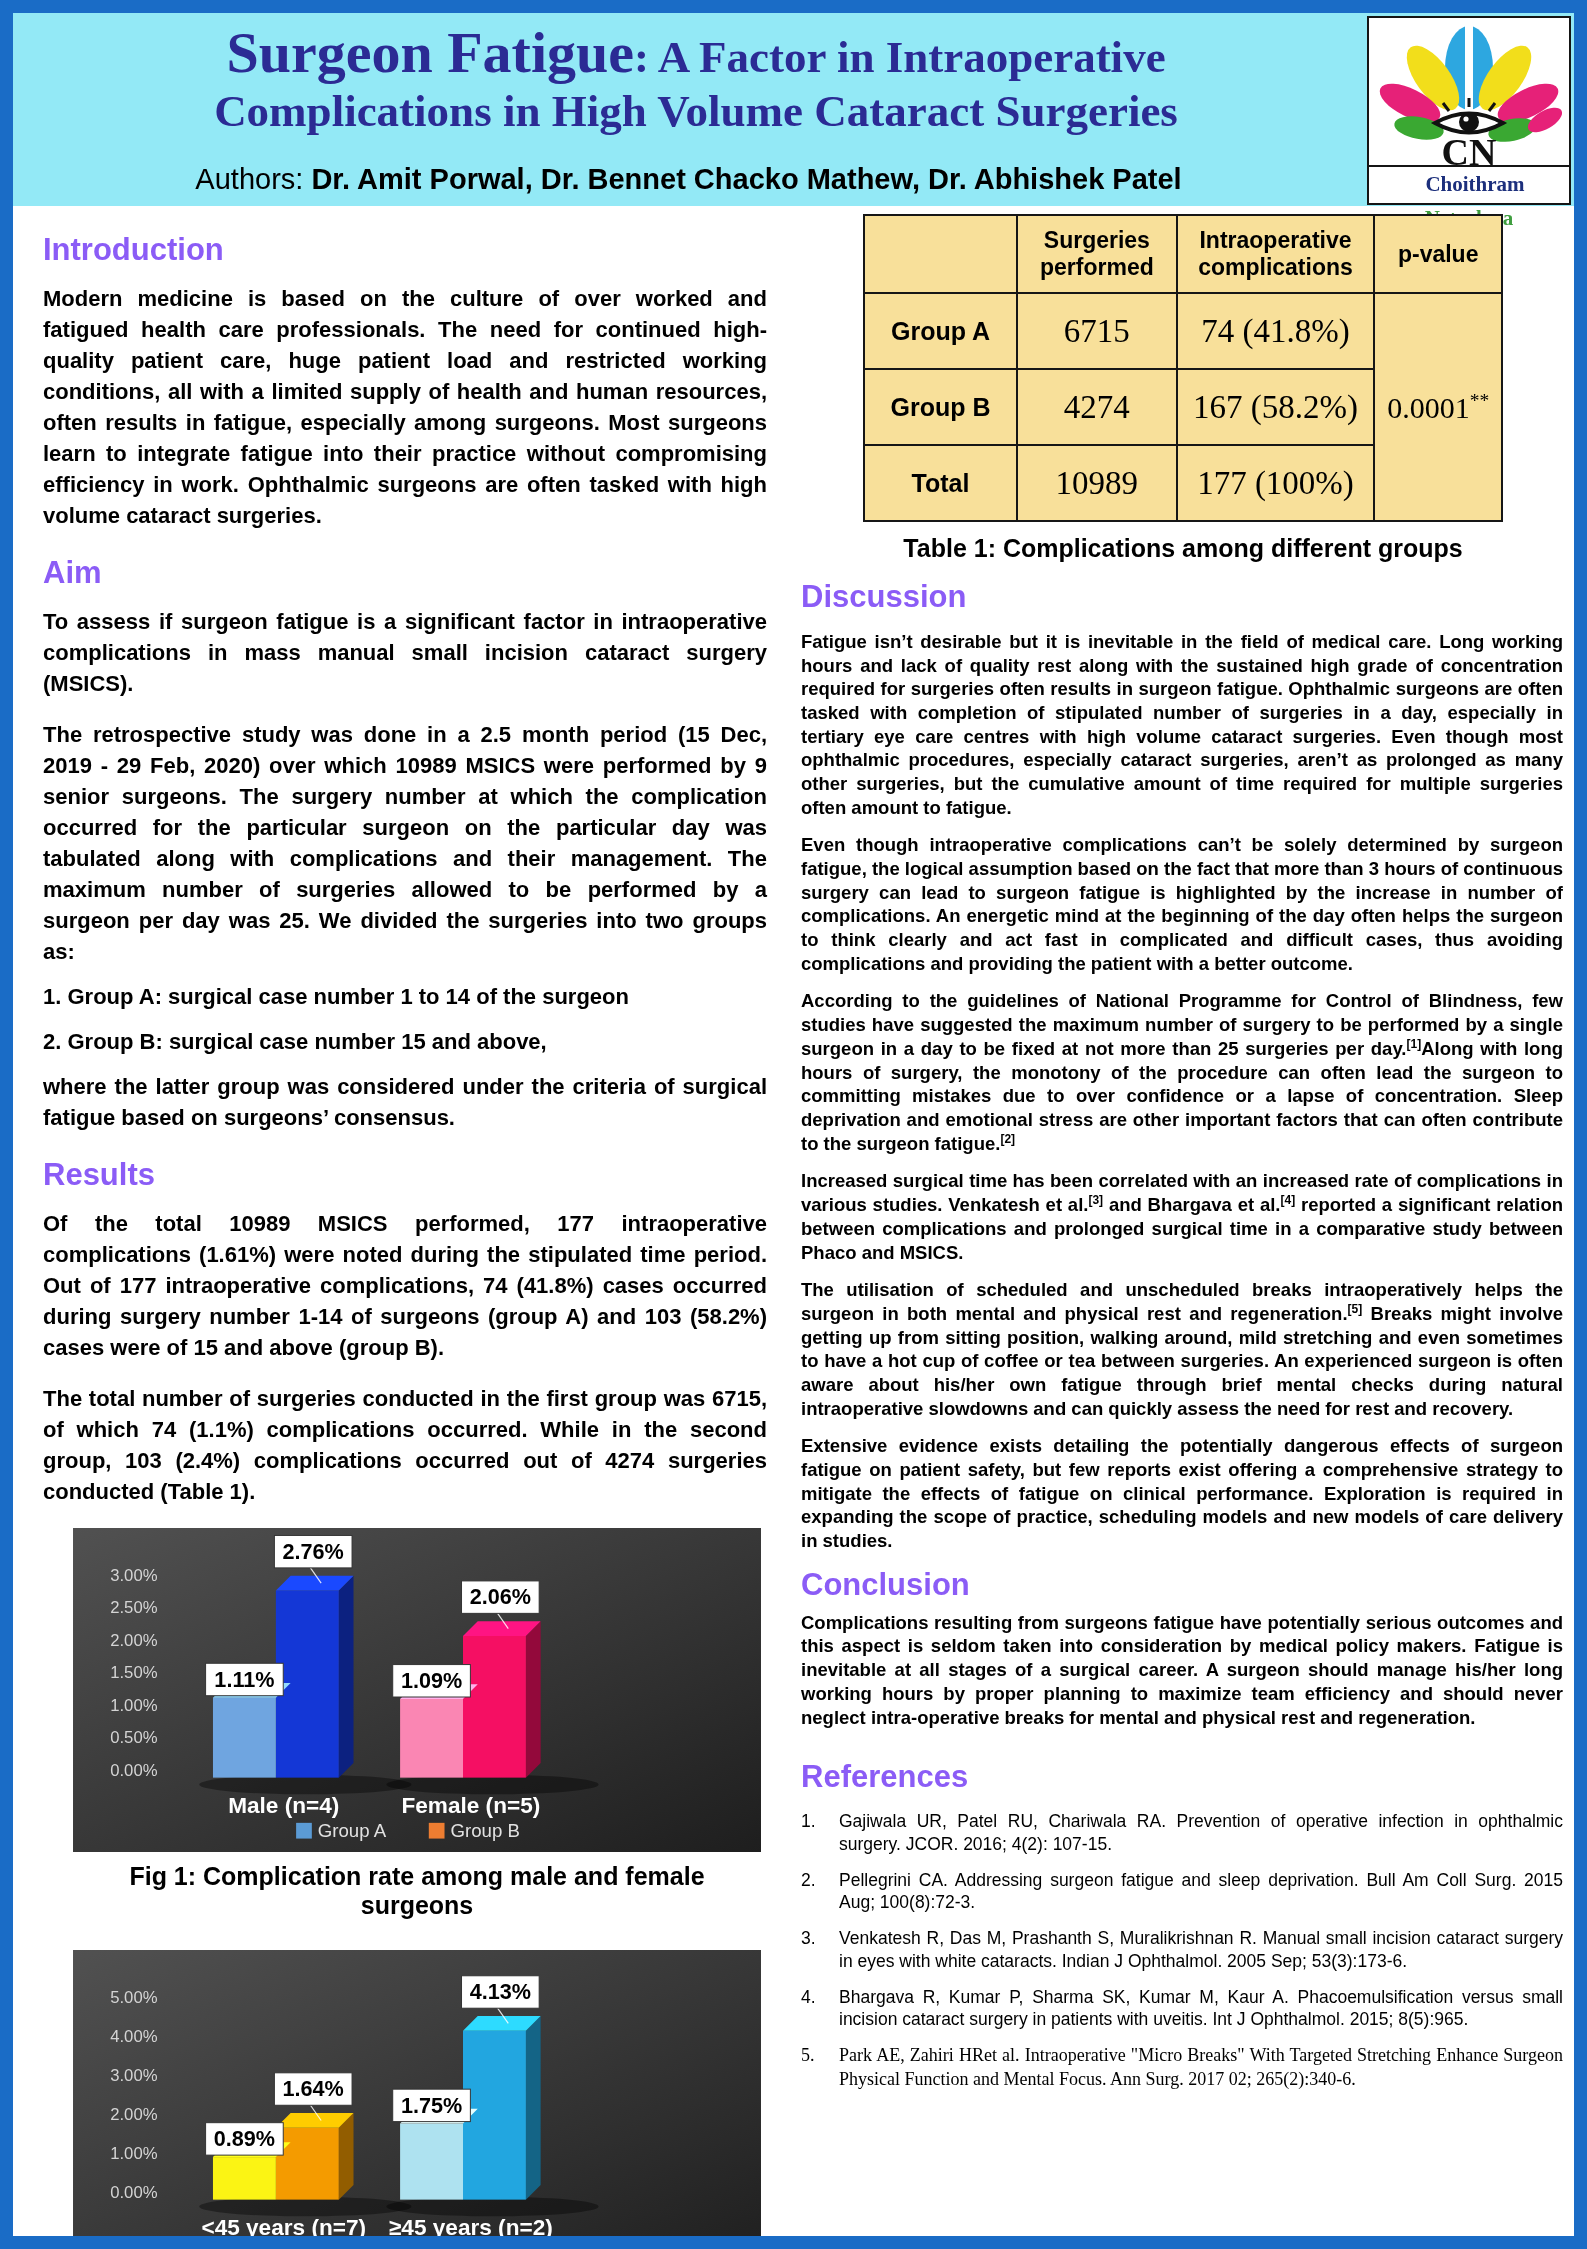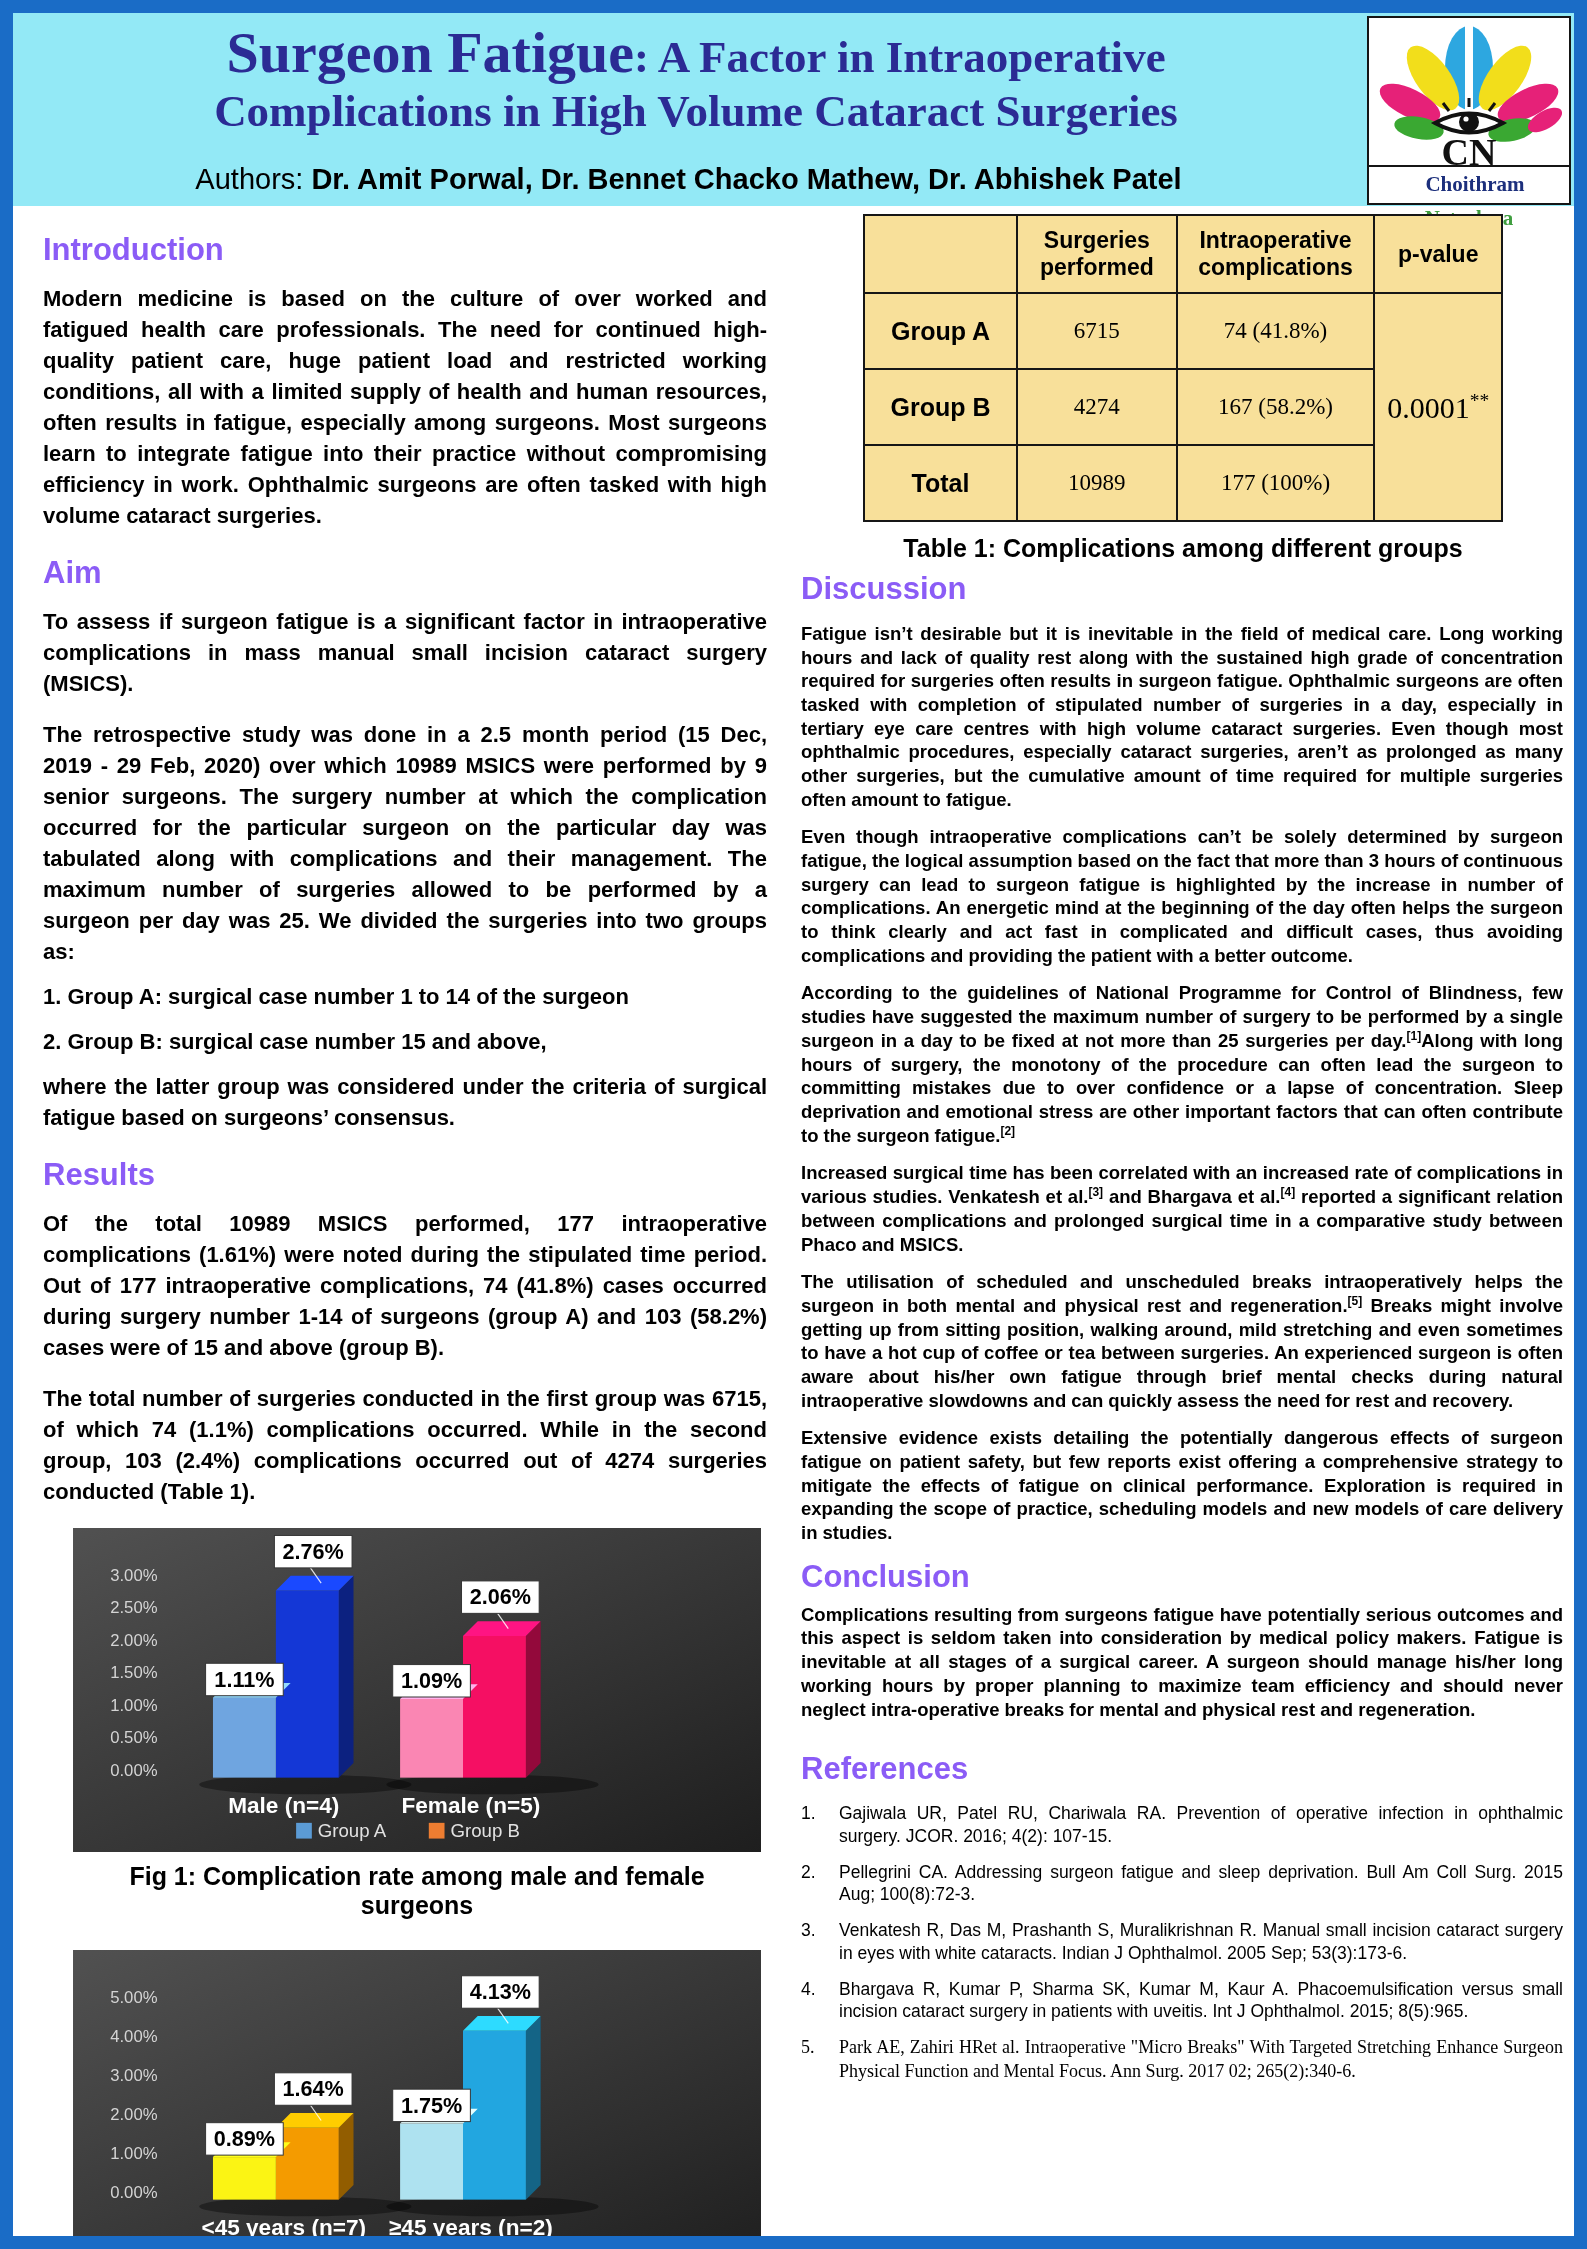--- a/index.html
+++ b/index.html
@@ -32,21 +32,21 @@
   .ltext.tight{margin-bottom:14px;}
   .rtext{font-size:18.5px;font-weight:700;line-height:1.28;text-align:justify;margin:0 0 14px 0;}
   sup{font-size:65%;}
   
   .tbl-wrap{margin-left:62px;width:640px;}
   table.t1{border-collapse:collapse;width:100%;}
   .t1 th,.t1 td{border:2px solid #161616;background:#f8e09a;text-align:center;padding:2px 6px;}
   .t1 th{font-size:23px;font-weight:800;height:72px;}
   .t1 td.rowlab{font-size:25px;font-weight:800;}
   .t1 td{height:70px;}
-  .t1 td.num{font-family:"Liberation Serif",serif;font-size:23px;font-weight:400;}
+  .t1 td.num{font-family:"Liberation Serif",serif;font-size:33px;font-weight:400;}
   .t1 td.pval{font-family:"Liberation Serif",serif;font-size:30px;}
   .tbl-cap{width:640px;margin:12px 0 6px 62px;text-align:center;font-size:25px;font-weight:800;}
   
   figure{margin:16px 0 0 30px;width:688px;}
   figure.f2{margin-top:30px;}
   .chart{width:688px;}
   .chart svg{display:block;width:100%;height:auto;}
   figcaption{font-size:25px;font-weight:800;text-align:center;margin-top:10px;}
   
   .refs{margin-top:6px;}
@@ -241,21 +241,21 @@
             <tr>
               <td class="rowlab">Total</td>
               <td class="num">10989</td>
               <td class="num">177 (100%)</td>
             </tr>
           </tbody>
         </table>
       </div>
       <div class="tbl-cap">Table 1: Complications among different groups</div>
 
-      <div class="sec-h" style="margin-top:8px">Discussion</div>
+      <div class="sec-h" style="margin-top:16px">Discussion</div>
       <p class="rtext">Fatigue isn’t desirable but it is inevitable in the field of medical care. Long working hours and lack of quality rest along with the sustained high grade of concentration required for surgeries often results in surgeon fatigue. Ophthalmic surgeons are often tasked with completion of stipulated number of surgeries in a day, especially in tertiary eye care centres with high volume cataract surgeries. Even though most ophthalmic procedures, especially cataract surgeries, aren’t as prolonged as many other surgeries, but the cumulative amount of time required for multiple surgeries often amount to fatigue.</p>
       <p class="rtext">Even though intraoperative complications can’t be solely determined by surgeon fatigue, the logical assumption based on the fact that more than 3 hours of continuous surgery can lead to surgeon fatigue is highlighted by the increase in number of complications. An energetic mind at the beginning of the day often helps the surgeon to think clearly and act fast in complicated and difficult cases, thus avoiding complications and providing the patient with a better outcome.</p>
       <p class="rtext">According to the guidelines of National Programme for Control of Blindness, few studies have suggested the maximum number of surgery to be performed by a single surgeon in a day to be fixed at not more than 25 surgeries per day.<sup>[1]</sup>Along with long hours of surgery, the monotony of the procedure can often lead the surgeon to committing mistakes due to over confidence or a lapse of concentration. Sleep deprivation and emotional stress are other important factors that can often contribute to the surgeon fatigue.<sup>[2]</sup></p>
       <p class="rtext">Increased surgical time has been correlated with an increased rate of complications in various studies. Venkatesh et al.<sup>[3]</sup> and Bhargava et al.<sup>[4]</sup> reported a significant relation between complications and prolonged surgical time in a comparative study between Phaco and MSICS.</p>
       <p class="rtext">The utilisation of scheduled and unscheduled breaks intraoperatively helps the surgeon in both mental and physical rest and regeneration.<sup>[5]</sup> Breaks might involve getting up from sitting position, walking around, mild stretching and even sometimes to have a hot cup of coffee or tea between surgeries. An experienced surgeon is often aware about his/her own fatigue through brief mental checks during natural intraoperative slowdowns and can quickly assess the need for rest and recovery.</p>
       <p class="rtext">Extensive evidence exists detailing the potentially dangerous effects of surgeon fatigue on patient safety, but few reports exist offering a comprehensive strategy to mitigate the effects of fatigue on clinical performance. Exploration is required in expanding the scope of practice, scheduling models and new models of care delivery in studies.</p>
 
       <div class="sec-h" style="margin-top:0;margin-bottom:8px">Conclusion</div>
       <p class="rtext">Complications resulting from surgeons fatigue have potentially serious outcomes and this aspect is seldom taken into consideration by medical policy makers. Fatigue is inevitable at all stages of a surgical career. A surgeon should manage his/her long working hours by proper planning to maximize team efficiency and should never neglect intra-operative breaks for mental and physical rest and regeneration.</p>
 

